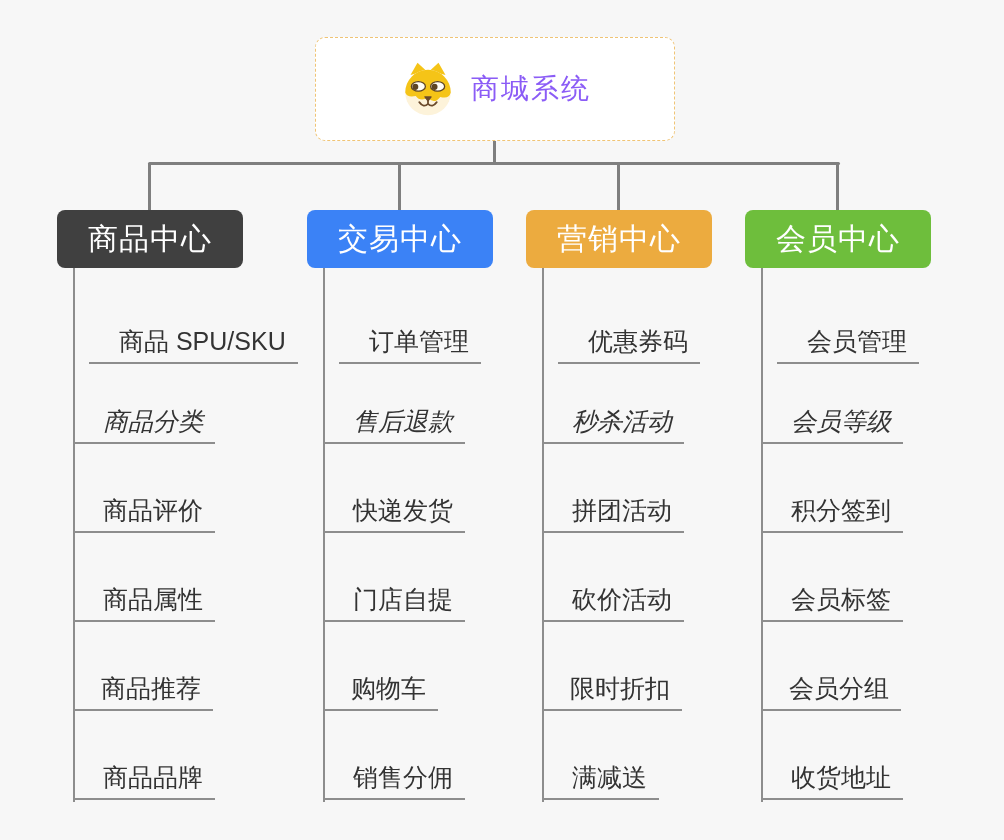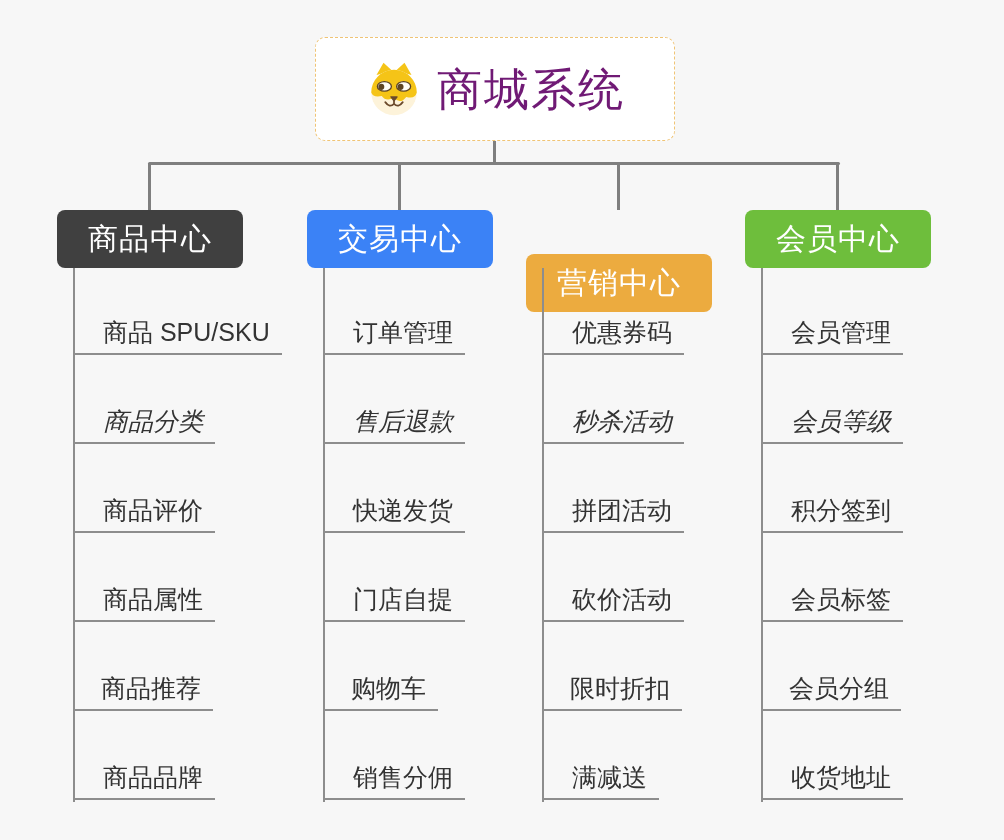--- a/index.html
+++ b/index.html
@@ -23,23 +23,23 @@
     width: 360px; height: 104px;
     background: #ffffff;
     border: 1px dashed #f0c475;
     border-radius: 10px;
     display: flex;
     align-items: center;
     justify-content: center;
     gap: 14px;
   }
   .root-title {
-    font-size: 45px;
+    font-size: 28px;
     letter-spacing: 2px;
-    color: #701a75;
+    color: #8b5cf6;
     line-height: 1;
   }
   .root-icon { width: 58px; height: 56px; flex: 0 0 auto; }
 
   
   .conn { position: absolute; background: #7f7f7f; }
   .conn-stub  { left: 493px; top: 141px; width: 3px;  height: 24px; }
   .conn-bus   { left: 148px; top: 162px; width: 692px; height: 3px; border-radius: 2px; }
   .conn-drop  { top: 163px; width: 3px; height: 47px; }
   .conn-drop-1 { left: 148px; }
@@ -79,21 +79,21 @@
     left: 16px;
     display: inline-block;
     white-space: nowrap;
     font-size: 25px;
     line-height: 30px;
     color: #333333;
     padding: 0 12px 6px 30px;
     border-bottom: 2px solid #8d8d8d;
     cursor: default;
   }
-  .item-1 { top: 107px; }
+  .item-1 { top: 116px; margin-left: 16px; }
   .item-2 { top: 196px; font-style: italic; }
   .item-3 { top: 285px; }
   .item-4 { top: 374px; }
   .item-5 { top: 463px; padding-left: 28px; }
   .item-6 { top: 552px; }
 </style>
 </head>
 <body>
 
 <div id="canvas">
@@ -143,21 +143,21 @@
     <div class="branch-line"></div>
     <div class="branch-item item-1">订单管理</div>
     <div class="branch-item item-2">售后退款</div>
     <div class="branch-item item-3">快递发货</div>
     <div class="branch-item item-4">门店自提</div>
     <div class="branch-item item-5">购物车</div>
     <div class="branch-item item-6">销售分佣</div>
   </div>
 
   <div class="branch branch-3">
-    <div class="branch-header" style="background: rgb(236, 171, 63); margin-top: 44px;">营销中心</div>
+    <div class="branch-header" style="background: rgb(236, 171, 63);">营销中心</div>
     <div class="branch-line"></div>
     <div class="branch-item item-1">优惠券码</div>
     <div class="branch-item item-2">秒杀活动</div>
     <div class="branch-item item-3">拼团活动</div>
     <div class="branch-item item-4">砍价活动</div>
     <div class="branch-item item-5">限时折扣</div>
     <div class="branch-item item-6">满减送</div>
   </div>
 
   <div class="branch branch-4">

